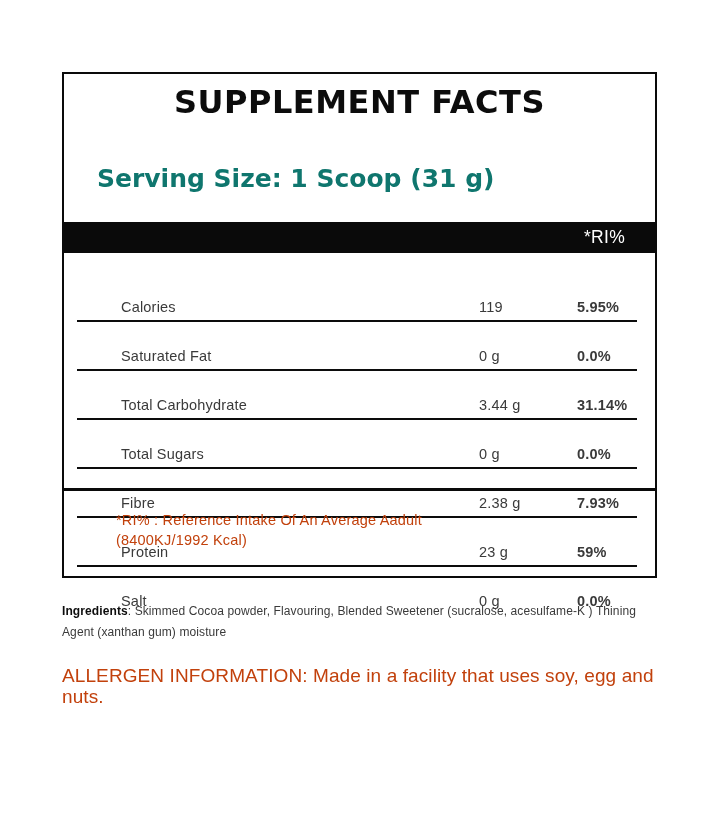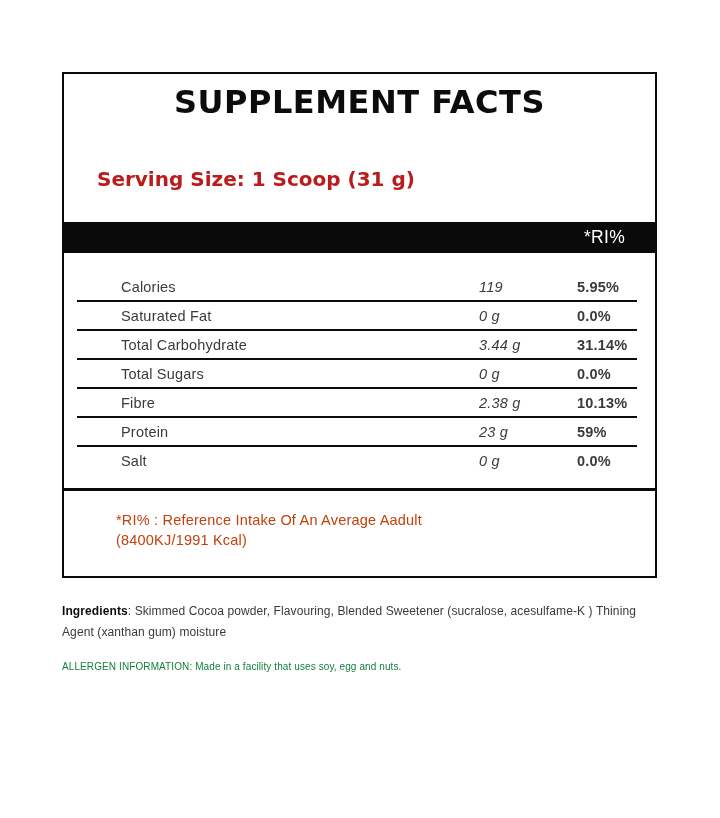--- a/index.html
+++ b/index.html
@@ -41,23 +41,23 @@
     color: #0c0c0c;
     white-space: nowrap;
   }
 
   .serving-block {
     position: absolute;
     left: 33px;
     top: 92px;
     font-family: "DejaVu Sans", sans-serif;
     font-weight: 700;
-    font-size: 20px;
+    font-size: 25px;
     line-height: 26px;
-    color: #b91c1c;
+    color: #0f766e;
     white-space: nowrap;
   }
 
   .header-bar {
     position: absolute;
     left: 0;
     top: 148px;
     width: 100%;
     height: 31px;
     background: #0a0a0a;
@@ -75,33 +75,34 @@
   .nutrient-table {
     position: absolute;
     left: 13px;
     top: 199px;
     width: 560px;
   }
   .n-row {
     position: relative;
     height: 27px;
     border-bottom: 2px solid #0c0c0c;
+    margin-top: 20px;
   }
   .n-row:last-child { border-bottom: none; }
   .cell {
     position: absolute;
     top: 50%;
     transform: translateY(-50%);
     font-size: 14.5px;
     color: #3a3a3a;
     white-space: nowrap;
     letter-spacing: 0.2px;
   }
   .c-name   { left: 44px; }
-  .c-amount { left: 402px; font-style: italic; }
+  .c-amount { left: 402px; }
   .c-ri     { left: 500px; font-weight: bold; }
 
   .thick-rule {
     position: absolute;
     left: 0;
     top: 414px;
     width: 100%;
     height: 3px;
     background: #0a0a0a;
   }
@@ -129,23 +130,23 @@
   }
   .ingredients .ing-label {
     font-weight: 700;
     color: #0d0d0d;
   }
   .allergen {
     position: absolute;
     left: 62px;
     top: 646px;
     width: 606px;
-    font-size: 10px;
+    font-size: 19px;
     line-height: 21px;
-    color: #15803d;
+    color: #c2410c;
     letter-spacing: 0.1px;
   }
 </style>
 </head>
 <body>
 
 <div class="page">
 
   <div class="facts-box">
 
@@ -177,39 +178,39 @@
         <span class="cell c-ri">31.14%</span>
       </div>
       <div class="n-row">
         <span class="cell c-name">Total Sugars</span>
         <span class="cell c-amount">0 g</span>
         <span class="cell c-ri">0.0%</span>
       </div>
       <div class="n-row">
         <span class="cell c-name">Fibre</span>
         <span class="cell c-amount">2.38 g</span>
-        <span class="cell c-ri">10.13%</span>
+        <span class="cell c-ri">7.93%</span>
       </div>
       <div class="n-row">
         <span class="cell c-name">Protein</span>
         <span class="cell c-amount">23 g</span>
         <span class="cell c-ri">59%</span>
       </div>
       <div class="n-row">
         <span class="cell c-name">Salt</span>
         <span class="cell c-amount">0 g</span>
         <span class="cell c-ri">0.0%</span>
       </div>
     </div>
 
     <div class="thick-rule"></div>
 
     <div class="footnote">
       <div>*RI% : Reference Intake Of An Average Aadult</div>
-      <div>(8400KJ/1991 Kcal)</div>
+      <div>(8400KJ/1992 Kcal)</div>
     </div>
 
   </div>
 
   <p class="ingredients"><span class="ing-label">Ingredients</span><span>: Skimmed Cocoa powder, Flavouring, Blended Sweetener (sucralose, acesulfame-K ) Thining Agent (xanthan gum) moisture</span></p>
 
   <p class="allergen">ALLERGEN INFORMATION: Made in a facility that uses soy, egg and nuts.</p>
 
 </div>
 

